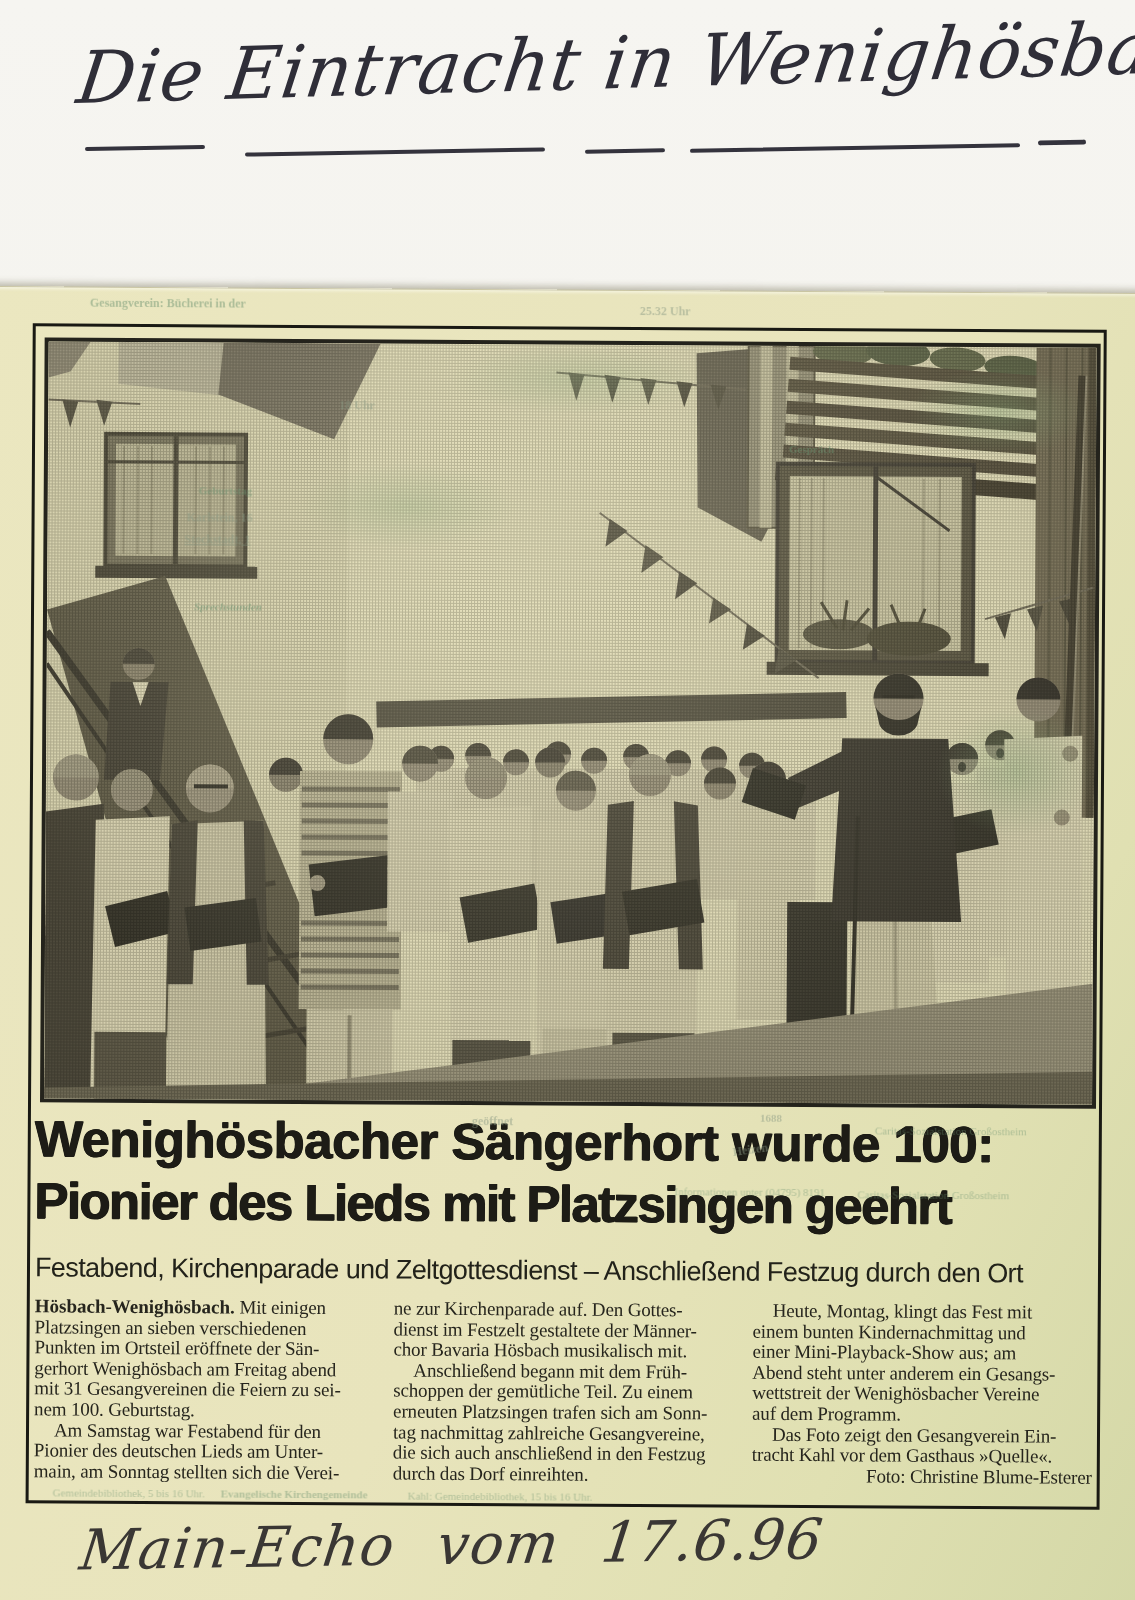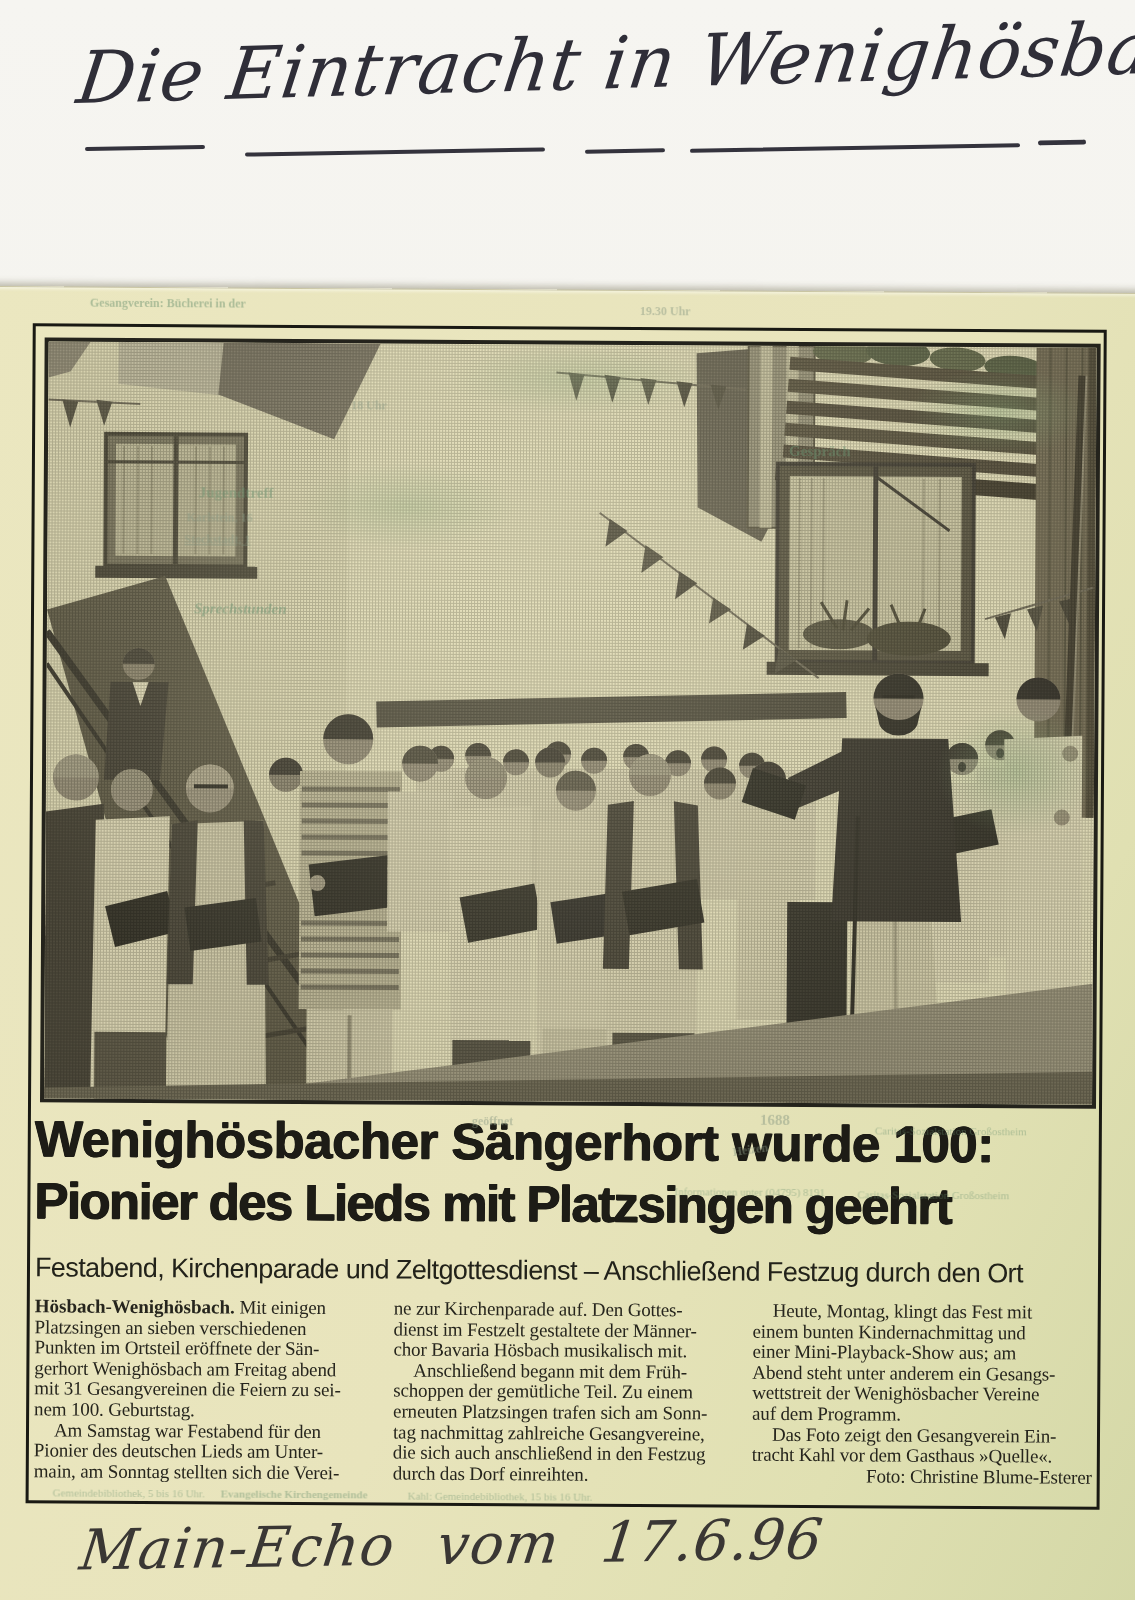--- a/index.html
+++ b/index.html
@@ -79,21 +79,21 @@
   .line b{letter-spacing:0;}
   .ind{text-indent:20px;}
   .byl{text-align:right;padding-right:6px;}
 
   
   .bleed{
     position:absolute;z-index:6;color:#6d9371;opacity:.5;
     font-family:"Liberation Serif",serif;font-weight:bold;
     filter:blur(.4px);white-space:nowrap;pointer-events:none;
   }
-  .b12{font-size:12px;} .b14{font-size:15px;} .b10{font-size:11px;font-weight:normal;opacity:.45;}
+  .b12{font-size:12px;} .b14{font-size:11px;} .b10{font-size:11px;font-weight:normal;opacity:.45;}
   .bgray{color:#8a9a84;}
 
   
   .hand-src{
     position:absolute;left:88px;top:1222px;
     font-family:"DejaVu Serif",serif;font-style:italic;font-size:56px;
     color:#3a3734;word-spacing:24px;letter-spacing:1px;white-space:nowrap;
     transform:rotate(-1.2deg) skewX(-8deg);
   }
 </style>
@@ -430,23 +430,23 @@
             <div class="line">wettstreit der Wenighösbacher Vereine</div>
             <div class="line">auf dem Programm.</div>
             <div class="line ind">Das Foto zeigt den Gesangverein Ein-</div>
             <div class="line">tracht Kahl vor dem Gasthaus »Quelle«.</div>
             <div class="line byl">Foto: Christine Blume-Esterer</div>
           </div>
         </div>
       </div>
 
       <span class="bleed b12" style="left:90px;top:8px;">Gesangverein: Bücherei in der</span>
-      <span class="bleed b12 bgray" style="left:640px;top:13px;">19.30 Uhr</span>
-      <span class="bleed b12 bgray" style="left:352px;top:109px;">18 Uhr</span>
-      <span class="bleed b14" style="left:200px;top:196px;">Jugendtreff</span>
+      <span class="bleed b12 bgray" style="left:640px;top:13px;">25.32 Uhr</span>
+      <span class="bleed b12 bgray" style="left:340px;top:109px;">18 Uhr</span>
+      <span class="bleed b14" style="left:200px;top:196px;">Geburtstag</span>
       <span class="bleed b12 bgray" style="left:188px;top:222px;">Karlstein, 16</span>
       <span class="bleed b12 bgray" style="left:186px;top:244px;text-decoration:underline;">Stockstadt, 1</span>
       <span class="bleed b14" style="left:196px;top:312px;font-style:italic;">Sprechstunden</span>
       <span class="bleed b14" style="left:790px;top:151px;">Gespräch</span>
       <span class="bleed b12 bgray" style="left:443px;top:824px;margin-left:34px;">geöffnet</span>
       <span class="bleed b10" style="left:880px;top:832px;">Caritas-Sozialstation Großostheim</span>
       <span class="bleed b14 bgray" style="left:765px;top:820px;">1688</span>
       <span class="bleed b12 bgray" style="left:738px;top:851px;transform:rotate(-8deg);">Heizen</span>
       <span class="bleed b10" style="left:680px;top:894px;">Informationen unter (04795) 8191</span>
       <span class="bleed b10" style="left:863px;top:896px;">Caritas-Sozialstation Großostheim</span>

